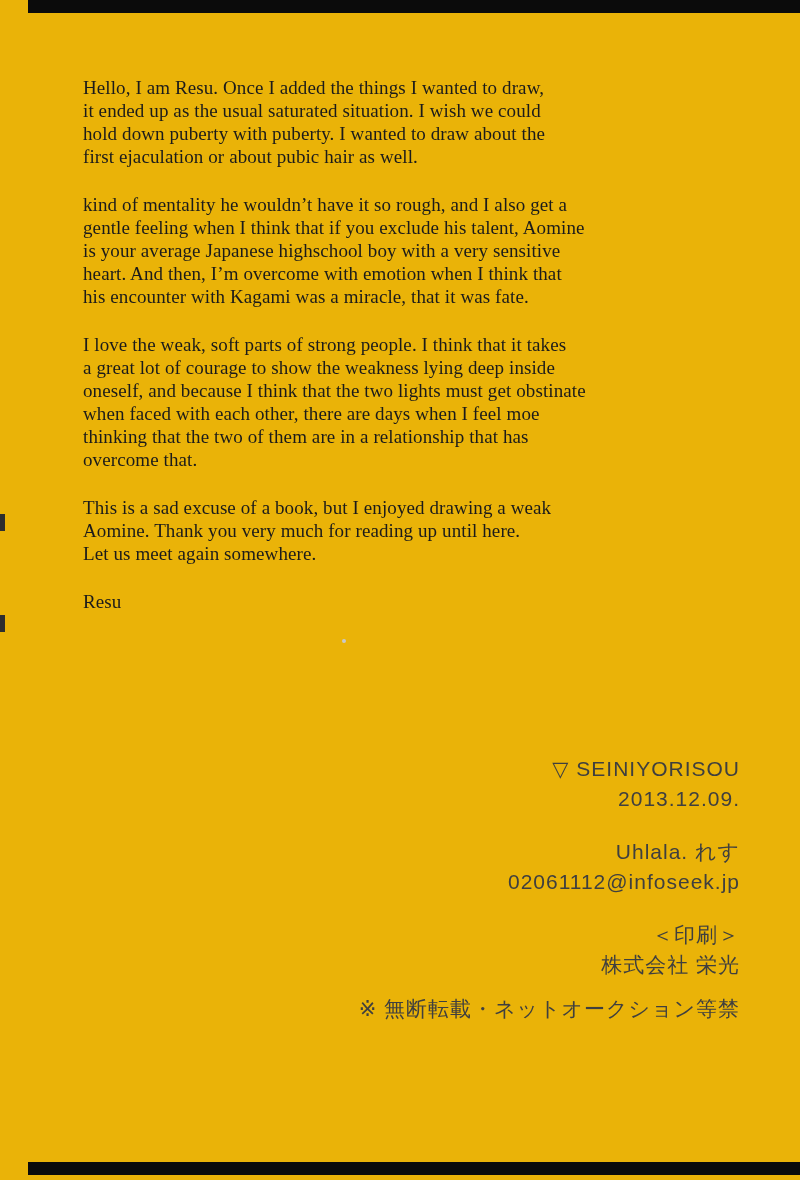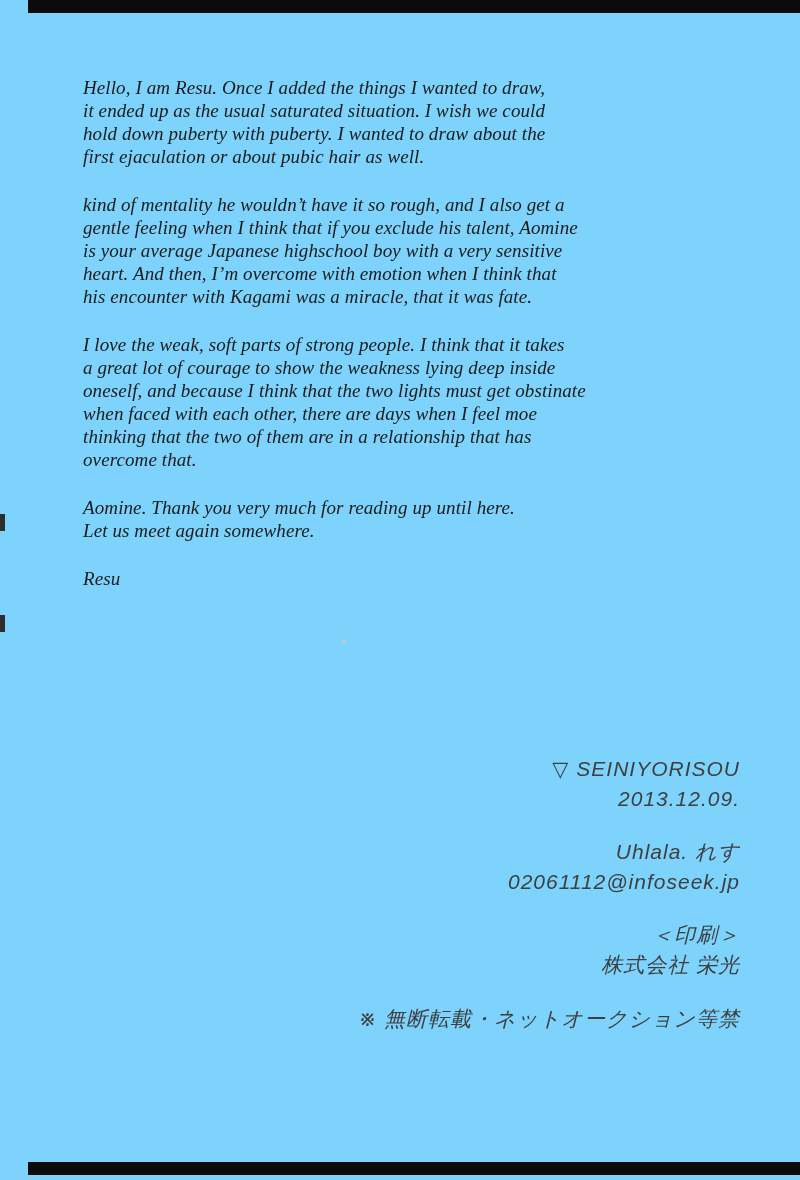--- a/index.html
+++ b/index.html
@@ -3,22 +3,21 @@
 <meta charset="utf-8">
 <style>
   * { margin: 0; padding: 0; box-sizing: border-box; }
   html, body { width: 800px; height: 1180px; background: #ffffff; }
   body { font-family: "Liberation Serif", "DejaVu Serif", serif; overflow: hidden; }
 
   .page {
     position: relative;
     width: 800px;
     height: 1180px;
-    background: #7dd3fc;
-    font-style: italic;
+    background: #eab308;
   }
 
   
   .bar {
     position: absolute;
     left: 28px;
     width: 772px;
     height: 13px;
     background: #0b0b0b;
   }
@@ -64,21 +63,21 @@
     right: 60px;
     top: 754px;
     text-align: right;
     font-family: "Liberation Sans", "DejaVu Sans", sans-serif;
     font-size: 21px;
     line-height: 30px;
     color: #3f3f3f;
     letter-spacing: 1px;
   }
   .colophon-group.gap { margin-top: 23px; }
-  .colophon-group.gap-sm { margin-top: 24px; }
+  .colophon-group.gap-sm { margin-top: 14px; }
 </style>
 </head>
 <body>
 
 <div class="page">
 
   <div class="bar bar-top"></div>
   <div class="bar bar-bottom"></div>
   <div class="edge-mark edge-mark-1"></div>
   <div class="edge-mark edge-mark-2"></div>
@@ -100,20 +99,21 @@
       </div>
     <div class="paragraph">
         <div>I love the weak, soft parts of strong people. I think that it takes</div>
         <div>a great lot of courage to show the weakness lying deep inside</div>
         <div>oneself, and because I think that the two lights must get obstinate</div>
         <div>when faced with each other, there are days when I feel moe</div>
         <div>thinking that the two of them are in a relationship that has</div>
         <div>overcome that.</div>
       </div>
     <div class="paragraph">
+        <div>This is a sad excuse of a book, but I enjoyed drawing a weak</div>
         <div>Aomine. Thank you very much for reading up until here.</div>
         <div>Let us meet again somewhere.</div>
       </div>
     <div class="signature">Resu</div>
   </div>
 
   <div class="colophon">
     <div class="colophon-group">
         <div>▽ SEINIYORISOU</div>
         <div>2013.12.09.</div>

